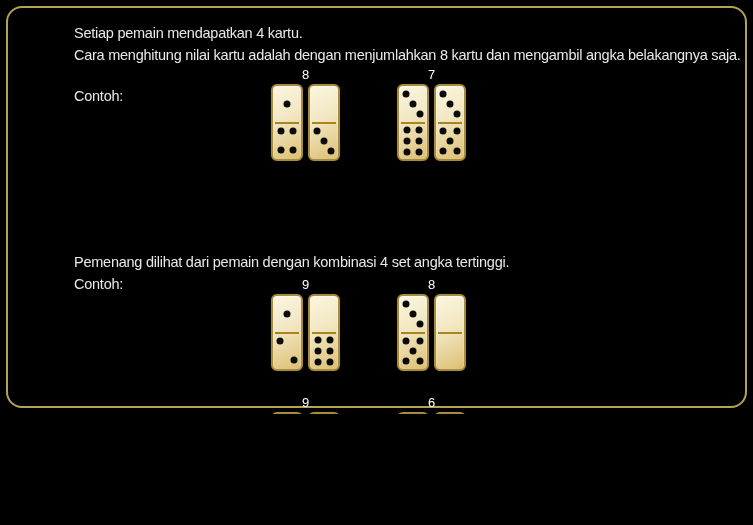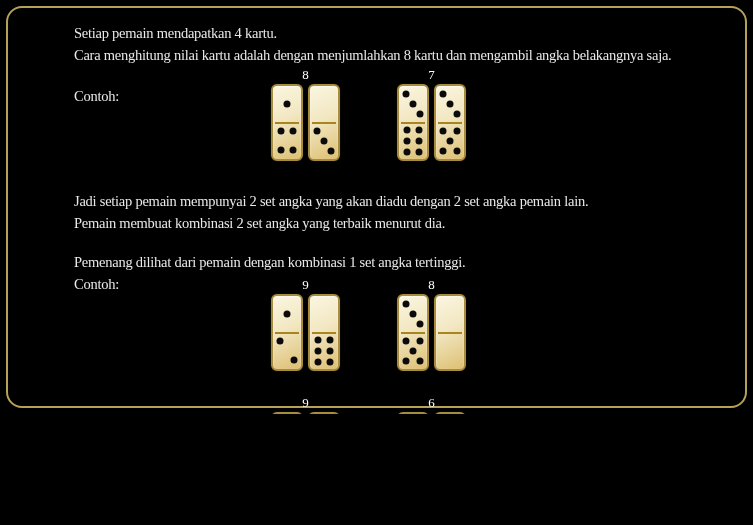--- a/index.html
+++ b/index.html
@@ -1,19 +1,19 @@
 <!DOCTYPE html>
 <html style="--background: #000000; --frame_border: #b5a257; --text: #e9e9e9; --domino_body_light: #fbf6e0; --domino_body_gold: #ddbf72; --domino_border: #a88c3e; --domino_divider: #aa841f; --pip: #0b0b0b; --nav_button_top: #6a6a6a; --nav_button_bottom: #141414; --nav_chevron: #ffffff;"><head>
 <meta charset="utf-8">
 <style>
   html,body{margin:0;padding:0;background:#000;}
   .screen{
     position:relative;width:753px;height:414px;overflow:hidden;
     background:var(--background,#000);
-    font-family:Liberation Serif, serif;
+    font-family:Liberation Sans, sans-serif;
     color:var(--text,#e9e9e9);
   }
   .frame{
     position:absolute;left:6px;top:6px;right:6px;bottom:6px;
     border:2px solid var(--frame_border,#b5a257);
     border-radius:16px;pointer-events:none;
   }
   .txt{
     position:absolute;font-size:14.5px;letter-spacing:-0.25px;
     line-height:22px;white-space:nowrap;
@@ -115,26 +115,22 @@
             <div class="pip" style="left: 26%; top: 22%;"></div>
             <div class="pip" style="left: 74%; top: 22%;"></div>
             <div class="pip" style="left: 50%; top: 50%;"></div>
             <div class="pip" style="left: 26%; top: 78%;"></div>
             <div class="pip" style="left: 74%; top: 78%;"></div>
           </div>
         </div>
     </div>
   </div>
 
-  <div class="txt" style="left:74px;top:190px">
-    <div>Jadi setiap pemain mempunyai 2 set angka yang akan diadu dengan 2 set angka pemain lain.</div>
-    <div>Pemain membuat kombinasi 2 set angka yang terbaik menurut dia.</div>
-  </div>
-
-  <div class="txt" style="left:74px;top:251px">Pemenang dilihat dari pemain dengan kombinasi 1 set angka tertinggi.</div>
+
+  <div class="txt" style="left:74px;top:251px">Pemenang dilihat dari pemain dengan kombinasi 4 set angka tertinggi.</div>
 
   <div class="txt" style="left:74px;top:273px">Contoh:</div>
 
 
   <div class="pair" style="left:271px;top:277px">
     <div class="pair-total">9</div>
     <div class="cards">
       <div class="domino">
           <div class="half top">
             <div class="pip" style="left: 50%; top: 50%;"></div>

